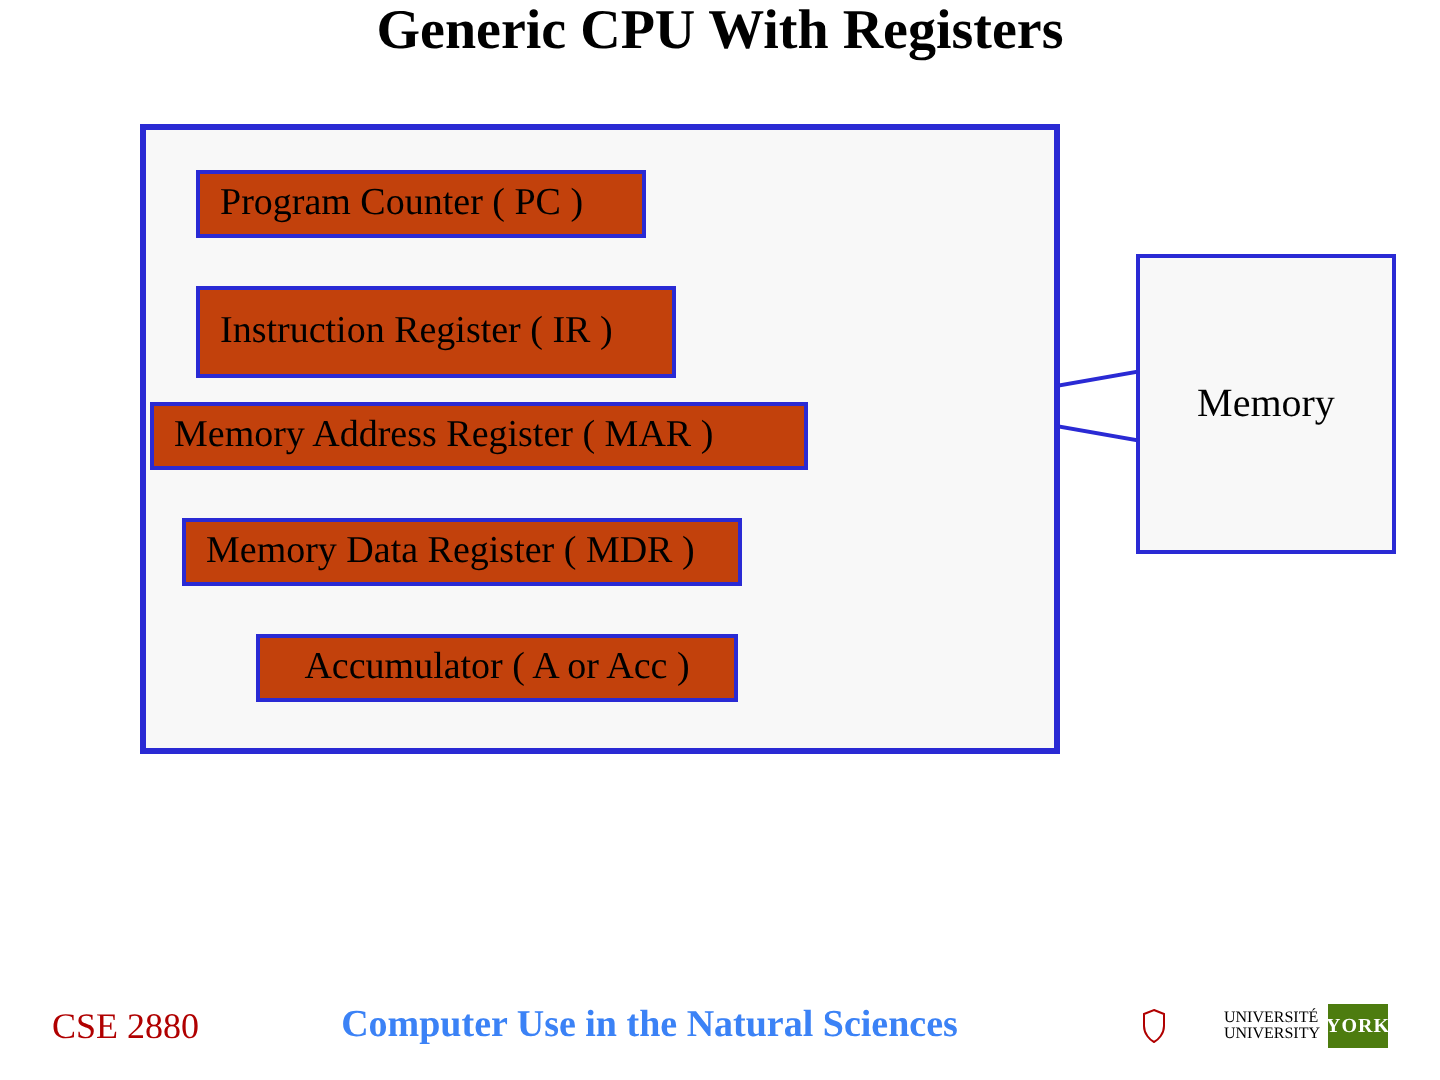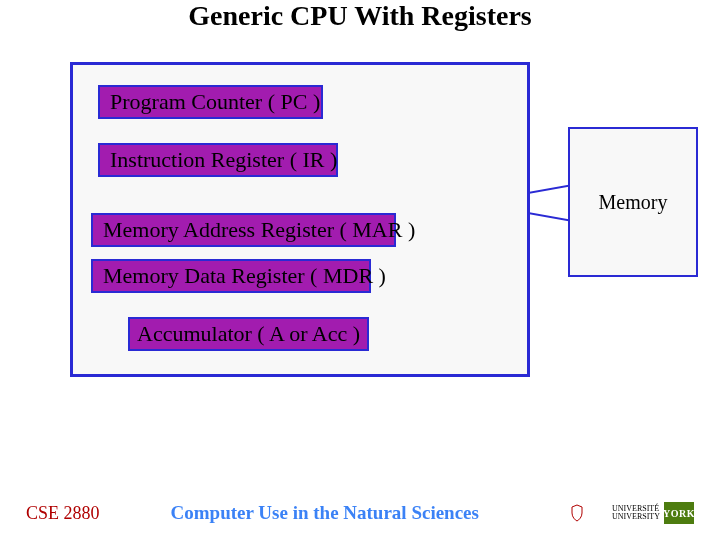--- a/index.html
+++ b/index.html
@@ -28,31 +28,31 @@
     left: 70px;
     top: 0;
     width: 460px;
     height: 315px;
     border: 3px solid #2a2ad4;
     background: #f8f8f8;
   }
   .register {
     position: absolute;
     border: 2px solid #2a2ad4;
-    background: #a21caf;
-    font-size: 22px;
+    background: #c2410c;
+    font-size: 19px;
     color: #000;
     display: flex;
     align-items: center;
     padding: 4px 10px;
     white-space: nowrap;
   }
   .reg-pc    { left: 25px; top: 20px;  width: 225px; height: 34px; }
-  .reg-ir    { left: 25px; top: 78px;  width: 240px; height: 34px; }
-  .reg-mar   { left: 18px; top: 136px; width: 305px; height: 34px; margin-top: 12px; }
+  .reg-ir    { left: 25px; top: 78px;  width: 240px; height: 46px; }
+  .reg-mar   { left: 2px; top: 136px; width: 329px; height: 34px; }
   .reg-mdr   { left: 18px; top: 194px; width: 280px; height: 34px; }
   .reg-acc   { left: 55px; top: 252px; width: 241px; height: 34px; justify-content: center; }
   .memory-box {
     position: absolute;
     right: 22px;
     top: 65px;
     width: 130px;
     height: 150px;
     border: 2px solid #2a2ad4;
     background: #f8f8f8;

